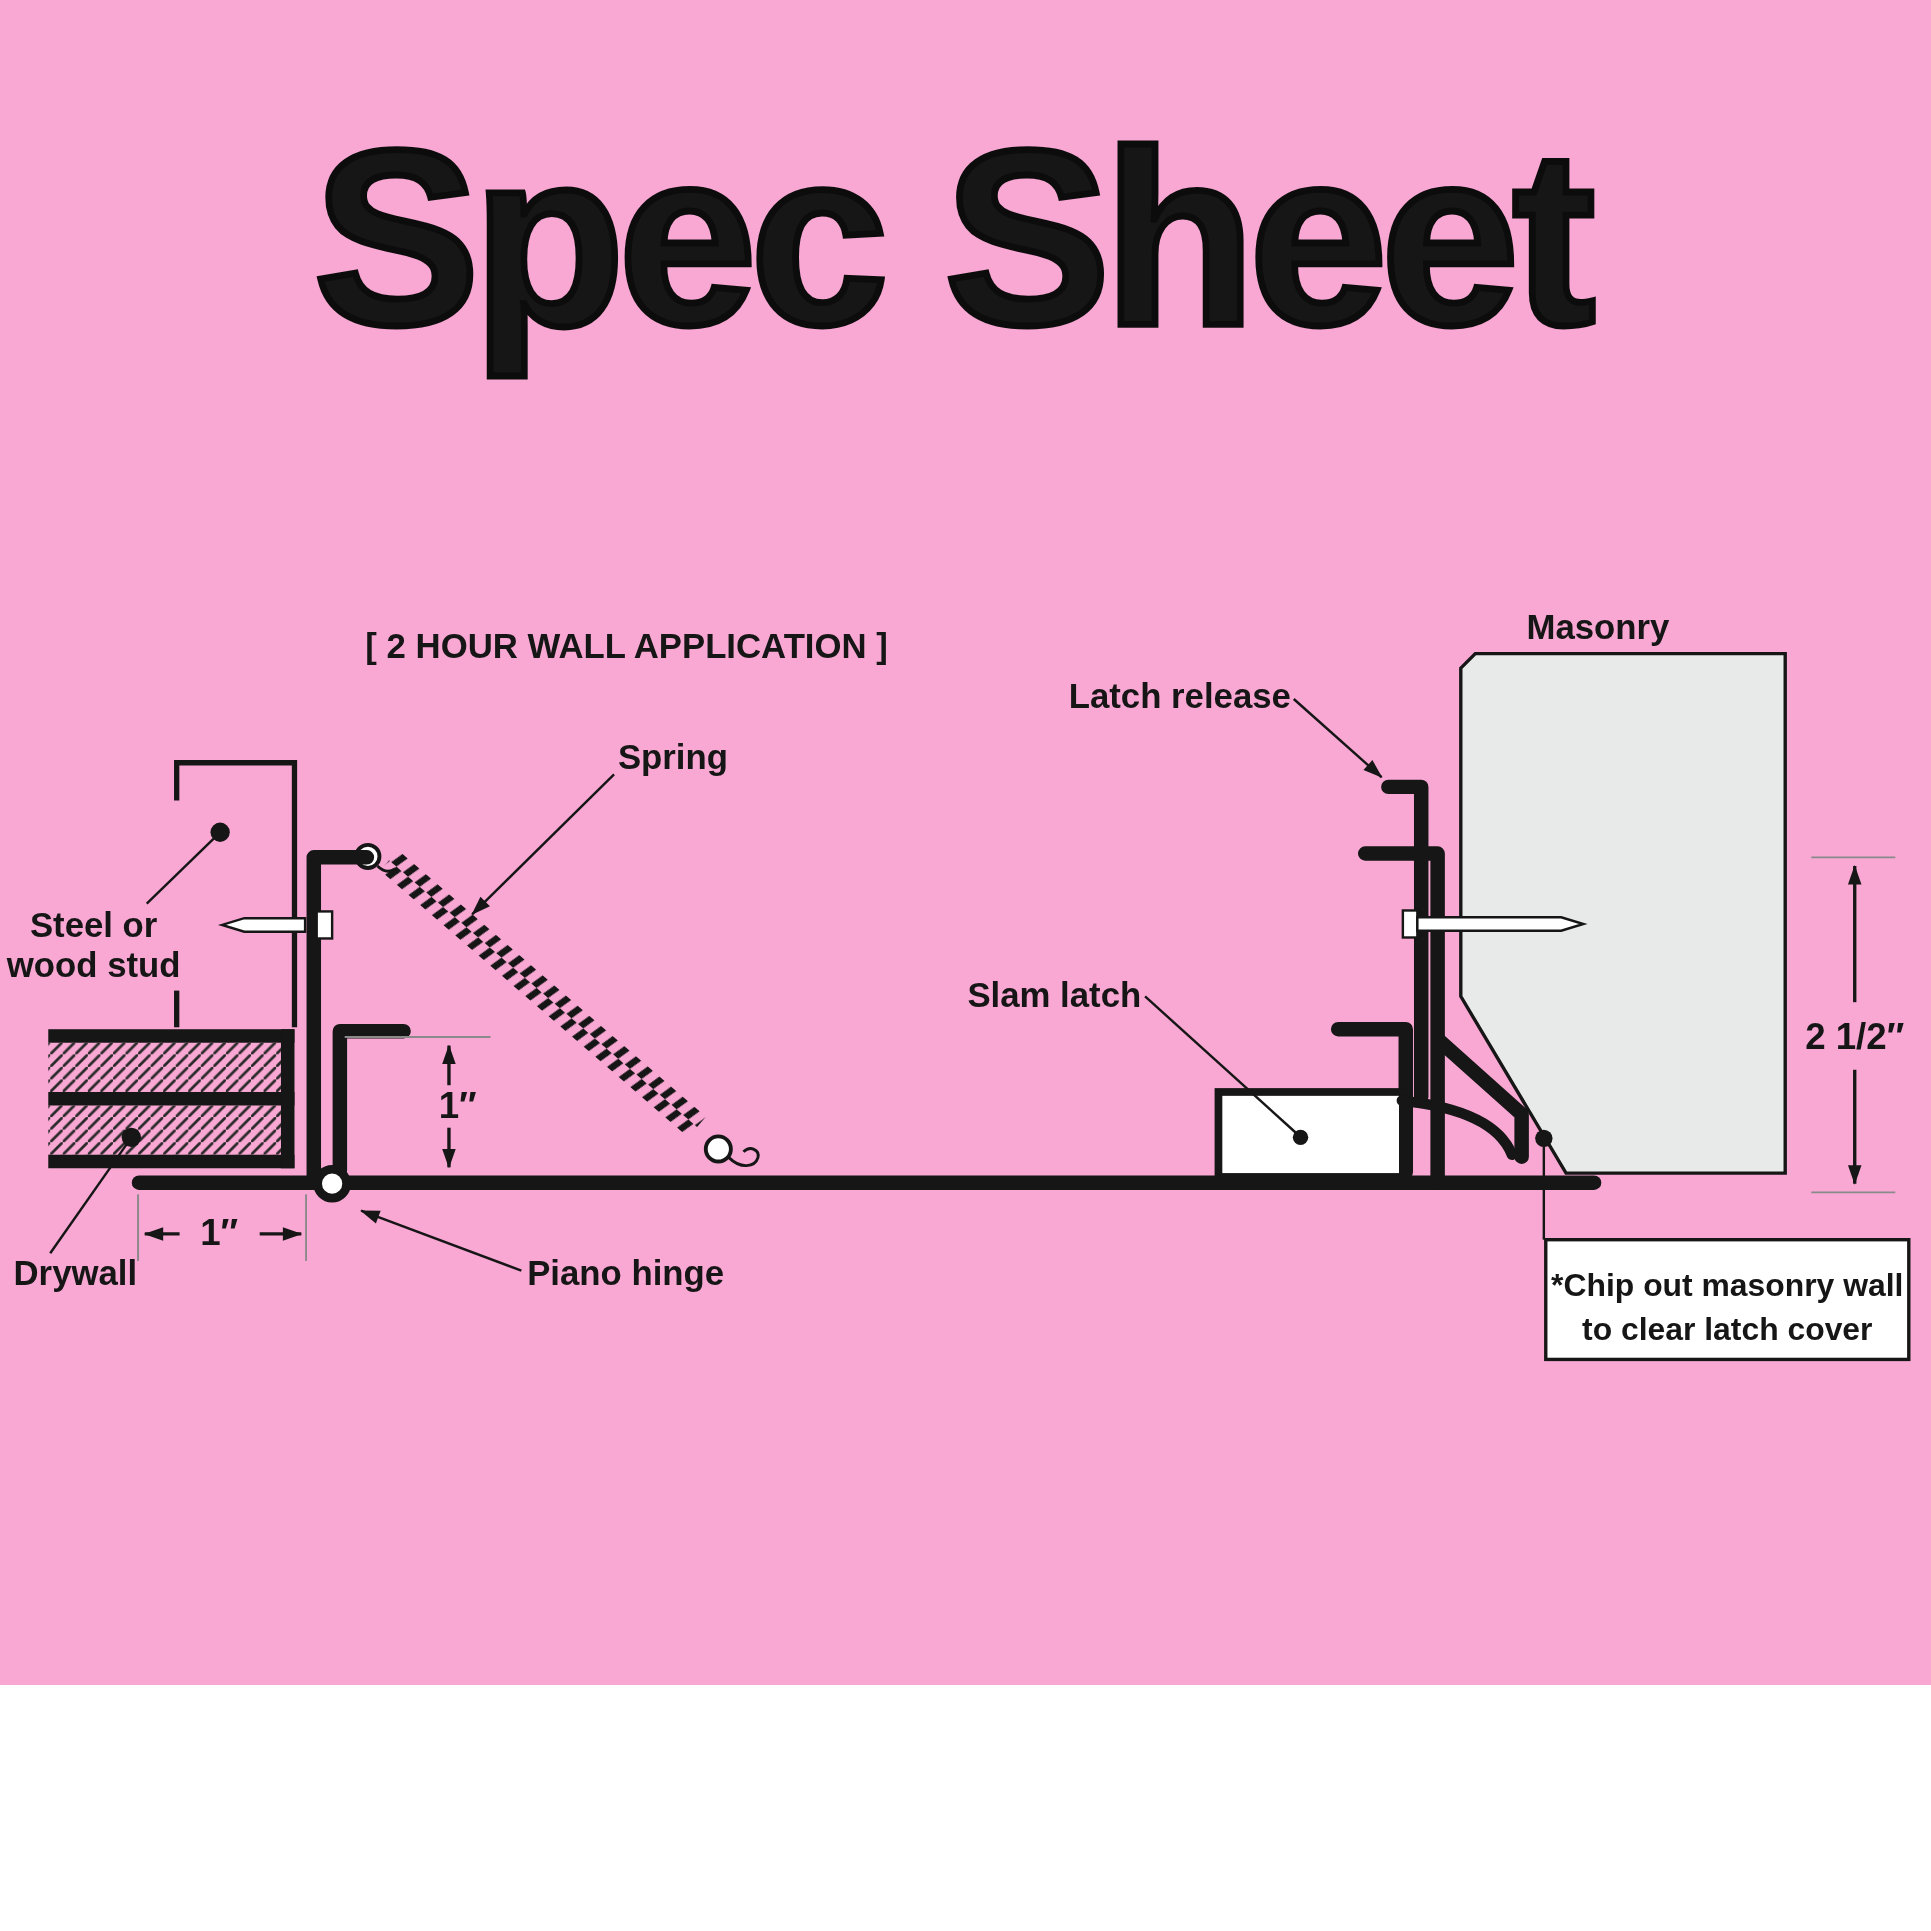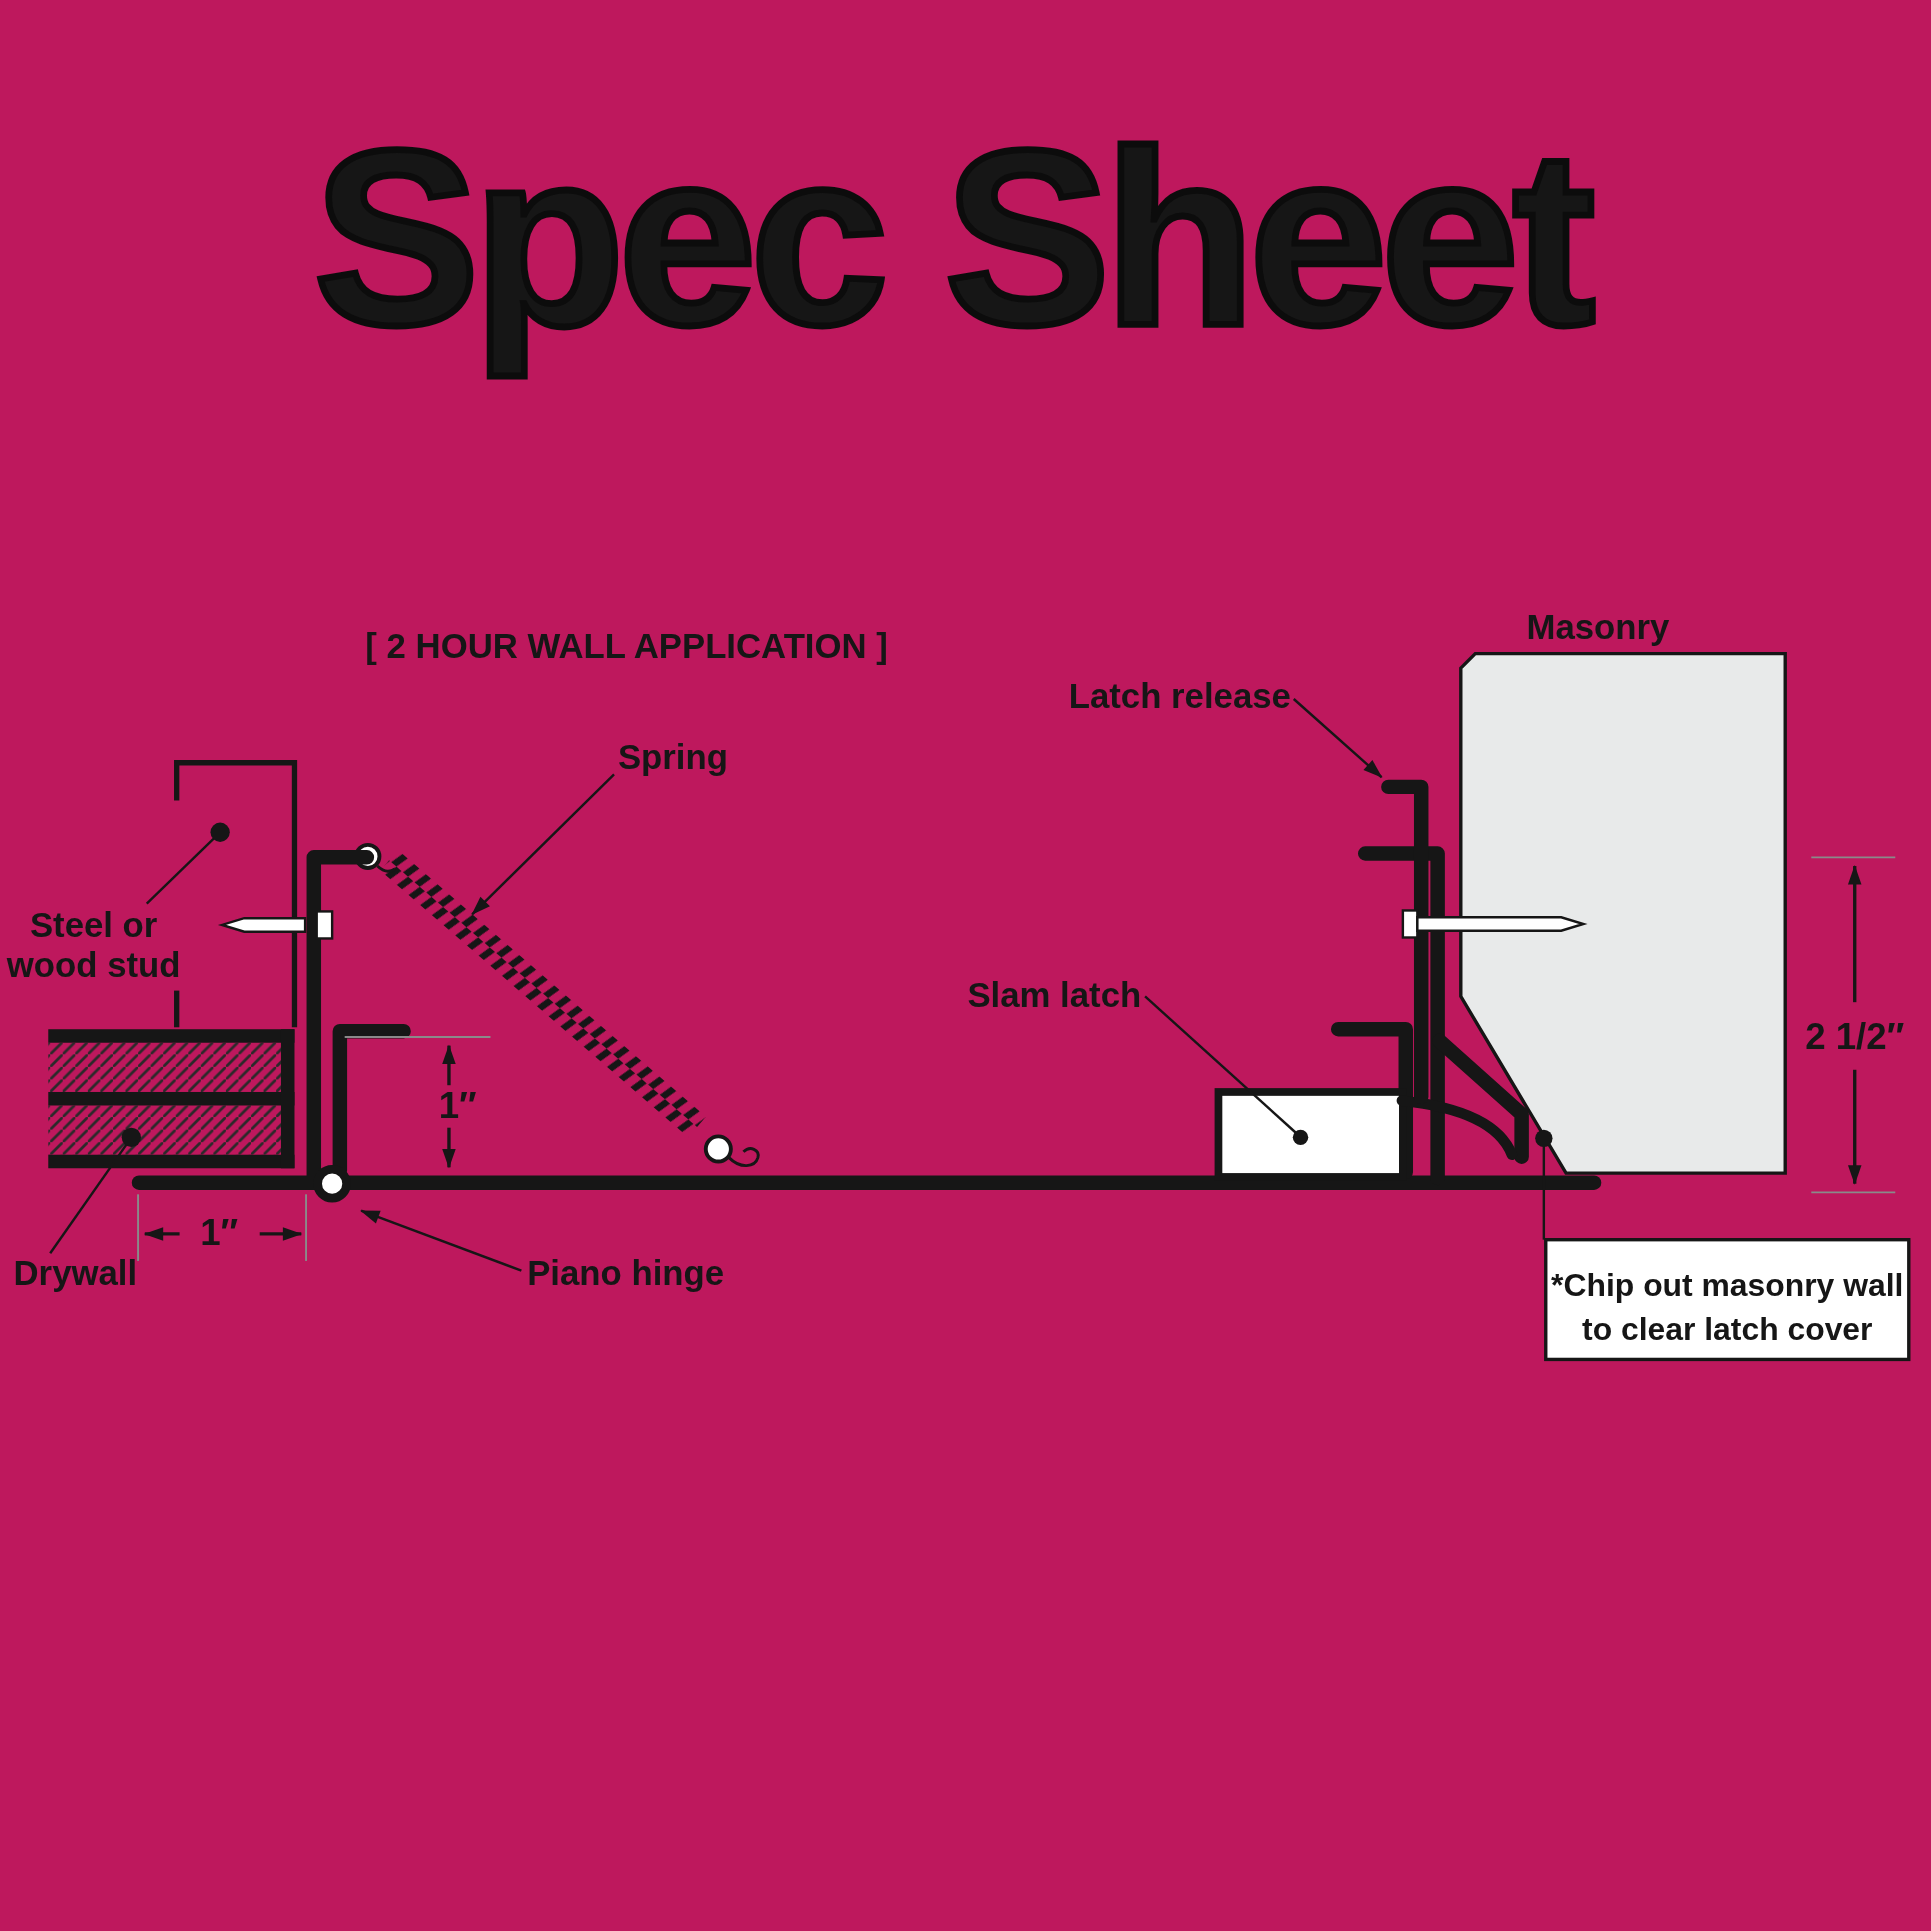--- a/index.html
+++ b/index.html
@@ -1,16 +1,16 @@
 <!DOCTYPE html>
 <html><head>
 <meta charset="utf-8">
 <style>
   html,body{margin:0;padding:0;background:#ffffff;}
-  .canvas{width:1931px;height:1931px;position:relative;background:#be185d;overflow:hidden;}
+  .canvas{width:1931px;height:1685px;position:relative;background:#f9a8d4;overflow:hidden;}
   svg{display:block;}
   text{font-family:"Liberation Sans","DejaVu Sans",sans-serif;fill:#161616;}
   .title-text{font-weight:bold;letter-spacing:-7px;stroke:#0c0c0c;stroke-width:7px;}
   .lbl{font-size:36px;font-weight:bold;}
   .dim{font-size:38px;font-weight:bold;}
   .note-text{font-size:33px;font-weight:bold;}
 </style>
 </head>
 <body>
 

